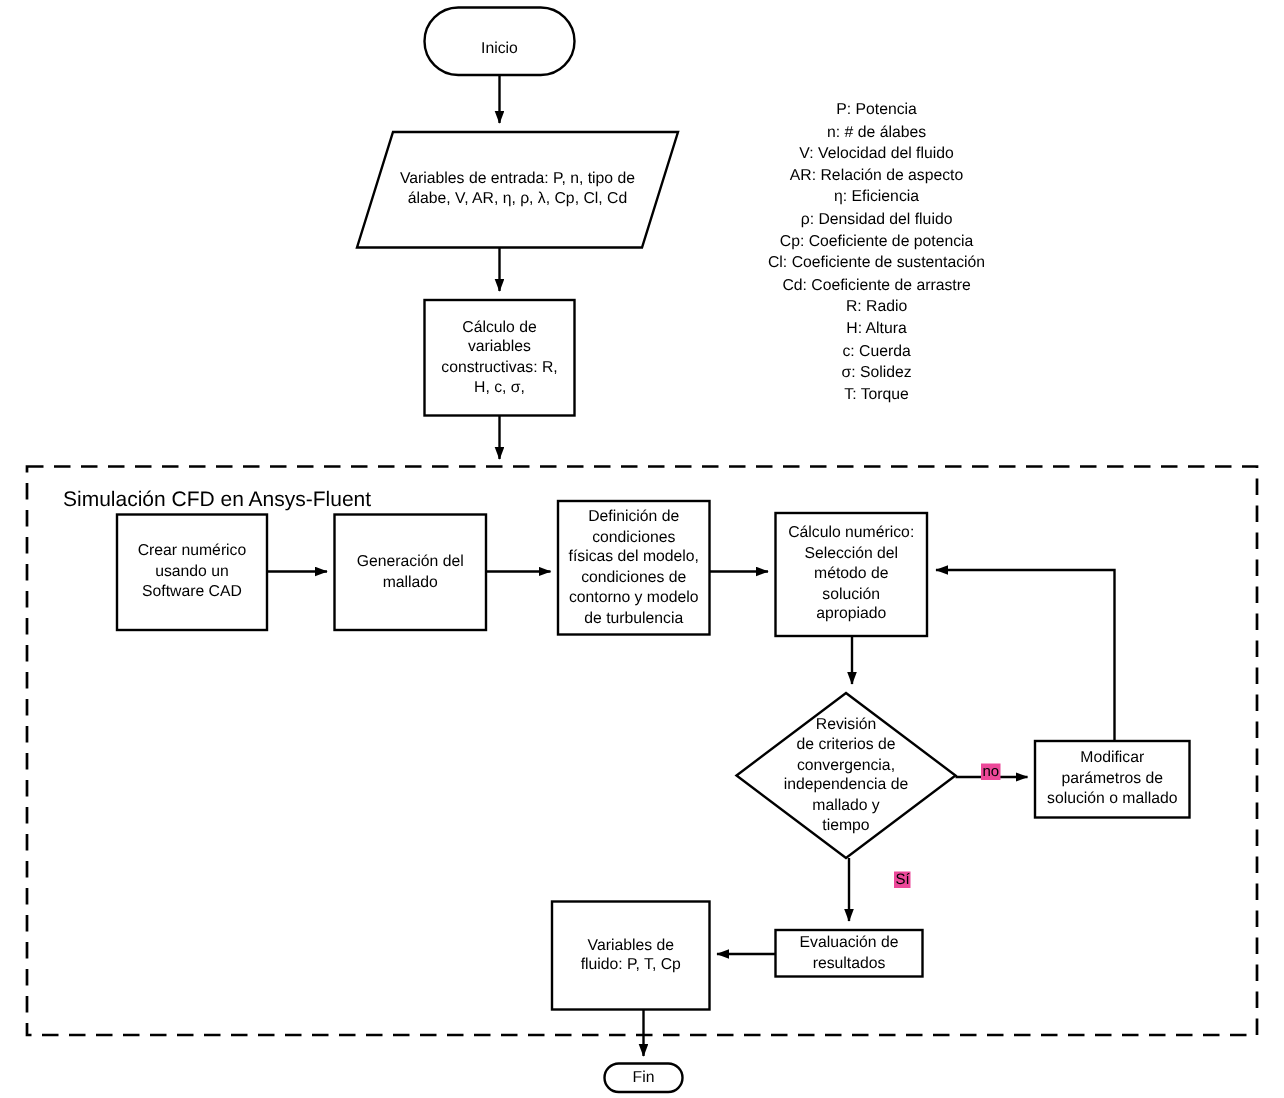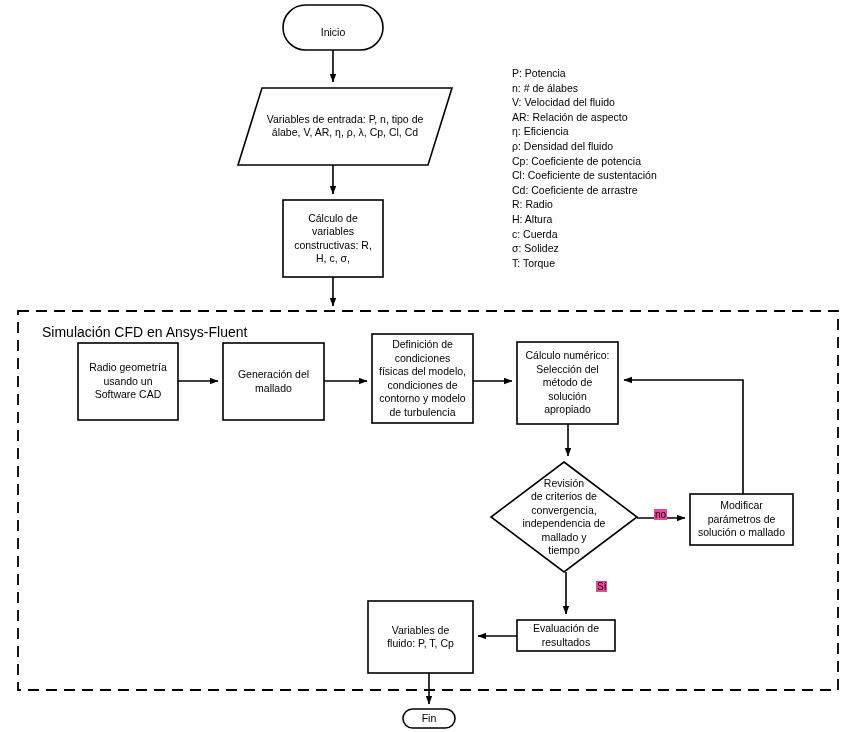--- a/index.html
+++ b/index.html
@@ -37,20 +37,21 @@
     white-space: pre-line;
     pointer-events: none;
   }
   .legend {
     position: absolute;
     left: 512px;
     top: 66px;
     font-size: 10.5px;
     line-height: 14.6px;
     color: #000;
+    text-align: center;
   }
   .legend-line { white-space: pre; }
   .group-label {
     position: absolute;
     left: 42px;
     top: 324px;
     font-size: 14px;
     color: #000;
   }
   .edge-label {
@@ -123,21 +124,21 @@
   <div class="node-text term-text" style="left:283px; top:5px; width:100px; height:55px;">Inicio</div>
 
   <div class="node-text" style="left:250px; top:90px; width:190px; height:72px;">Variables de entrada: P, n, tipo de
 álabe, V, AR, η, ρ, λ, Cp, Cl, Cd</div>
 
   <div class="node-text" style="left:283px; top:200px; width:100px; height:77px;">Cálculo de
 variables
 constructivas: R,
 H, c, σ,</div>
 
-  <div class="node-text" style="left:78px; top:343px; width:100px; height:77px;">Radio geometría
+  <div class="node-text" style="left:78px; top:343px; width:100px; height:77px;">Crear numérico
 usando un
 Software CAD</div>
 
   <div class="node-text" style="left:223px; top:343px; width:101px; height:77px;">Generación del
 mallado</div>
 
   <div class="node-text" style="left:370px; top:334px; width:105px; height:89px;">Definición de
 condiciones
 físicas del modelo,
 condiciones de

